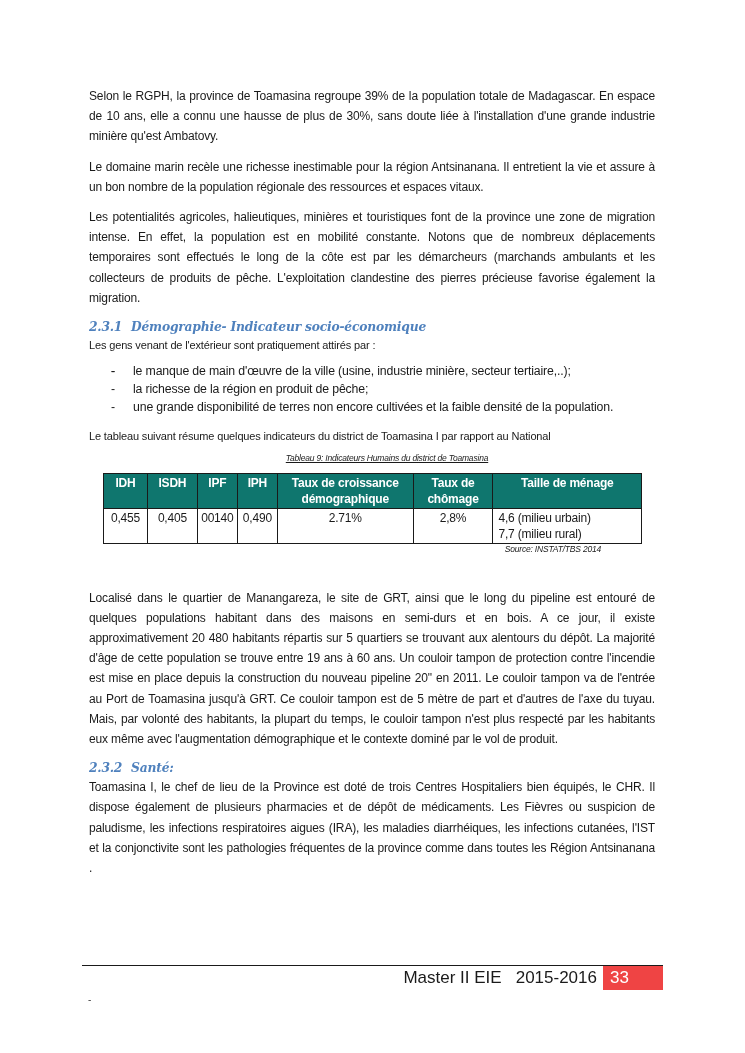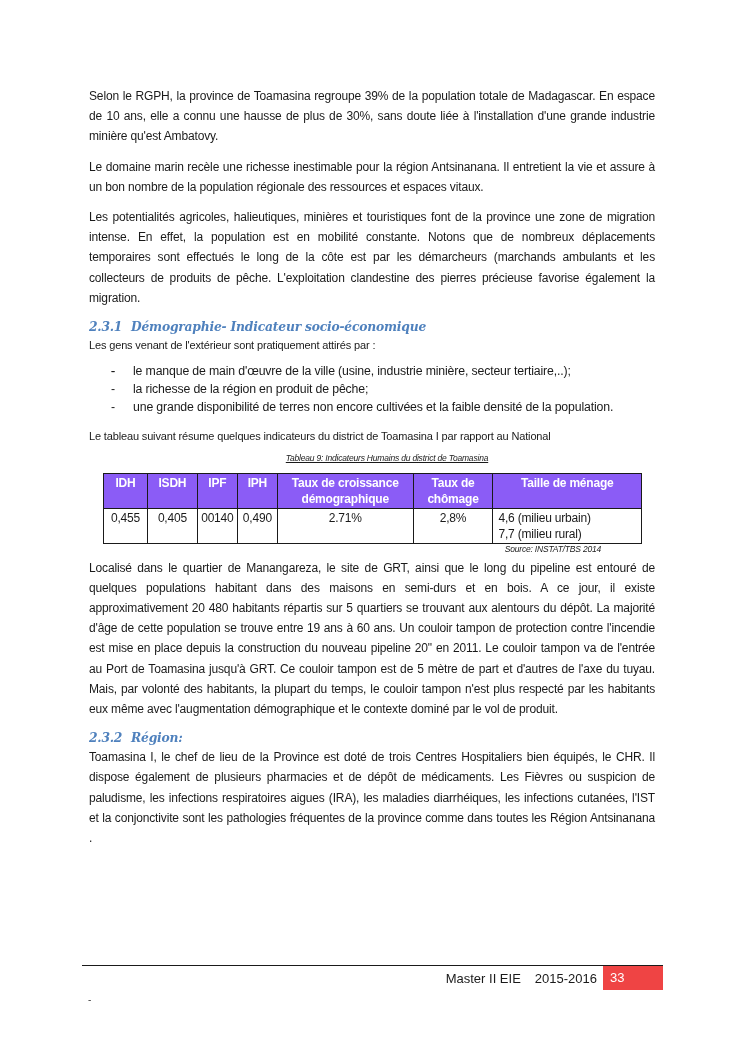--- a/index.html
+++ b/index.html
@@ -12,30 +12,30 @@
     h3.sec { margin: 0; font-family: "DejaVu Serif", "Liberation Serif", serif; font-style: italic;
              font-weight: bold; color: #4f81bd; font-size: 12.3px; line-height: 18px; letter-spacing: -0.2px; }
     h3.sec .num { display: inline-block; width: 42px; }
     p.lead { margin: 0 0 8px 0; font-size: 11px; line-height: 18px; letter-spacing: -0.15px; }
     ul.dash { list-style: none; margin: 0 0 10px 0; padding: 0; }
     ul.dash li { position: relative; padding-left: 44px; font-size: 12.3px; line-height: 18.2px; letter-spacing: -0.15px; }
     ul.dash li .dash { position: absolute; left: 22px; top: 0; }
     .caption { text-align: center; font-size: 8.5px; font-style: italic; text-decoration: underline;
                margin: 6px 0 10px 0; padding-left: 30px; letter-spacing: -0.2px; }
     table.ind { border-collapse: collapse; margin-left: 14px; width: 539px; }
-    table.ind th { background: #8b5cf6; color: #ffffff; font-weight: bold; font-size: 12px;
+    table.ind th { background: #0f766e; color: #ffffff; font-weight: bold; font-size: 12px;
                    line-height: 16px; border: 1px solid #1a1a1a; padding: 1px 3px 1px 3px; vertical-align: top;
                    text-align: center; letter-spacing: -0.2px; }
     table.ind td { font-size: 12px; line-height: 16px; border: 1px solid #1a1a1a; padding: 1px 3px;
                    vertical-align: top; text-align: center; letter-spacing: -0.2px; margin-top: 8px; }
     table.ind td.left { text-align: left; padding-left: 5px; }
-    .source { font-size: 8.5px; font-style: italic; text-align: right; margin: 0 54px 4px 0; letter-spacing: -0.2px; }
+    .source { font-size: 8.5px; font-style: italic; text-align: right; margin: 0 54px 34px 0; letter-spacing: -0.2px; }
     .footer-line { position: absolute; left: 82px; top: 965px; width: 581px; height: 1px; background: #1a1a1a; }
     .footer { position: absolute; right: 82px; top: 966px; height: 24px; display: flex; align-items: center;
-              font-size: 13px; }
+              font-size: 17px; }
     .footer .master { margin-right: 14px; }
     .footer .years { margin-right: 6px; }
     .footer .pageno { background: #ef4444; color: #ffffff; height: 24px; width: 60px; line-height: 24px;
                       padding-left: 7px; box-sizing: border-box; }
     .stray { position: absolute; left: 88px; top: 994px; font-size: 10px; color: #444; }
   </style>
 </head>
 <body>
 
 <div class="page">
@@ -92,21 +92,21 @@
           <div>7,7 (milieu rural)</div>
         </td>
       </tr>
     </tbody>
       </table>
     <div class="source">Source: INSTAT/TBS  2014</div>
 
     <p class="body">Localisé dans le quartier de Manangareza, le site de GRT, ainsi que le long du pipeline est entouré de quelques populations habitant dans des maisons en semi-durs et en bois.  A ce jour, il existe approximativement 20 480 habitants répartis sur 5 quartiers se trouvant aux alentours du dépôt. La majorité d'âge de cette population se trouve entre 19 ans à 60 ans. Un couloir tampon de  protection contre l'incendie est mise en place depuis la construction du nouveau pipeline 20" en 2011. Le couloir tampon va de l'entrée au Port de Toamasina jusqu'à GRT. Ce couloir tampon est de 5 mètre de  part et d'autres de l'axe du tuyau. Mais, par volonté des habitants, la plupart du temps, le couloir tampon n'est plus respecté par les habitants eux même avec l'augmentation démographique et le contexte dominé par le vol de produit.</p>
 
     <h3 class="sec">
-      <span class="num">2.3.2</span><span>Région:</span>
+      <span class="num">2.3.2</span><span>Santé:</span>
     </h3>
     <p class="body">Toamasina I, le chef de lieu de la Province est doté de trois Centres Hospitaliers bien équipés, le CHR. Il dispose également de plusieurs pharmacies et de dépôt de médicaments. Les Fièvres ou suspicion de paludisme, les infections respiratoires aigues (IRA), les maladies diarrhéiques, les infections cutanées, l'IST et la conjonctivite sont les pathologies fréquentes de la province comme dans toutes les Région Antsinanana .</p>
   </div>
 
   <div class="footer-line"></div>
   <div class="footer">
     <span class="master">Master II EIE</span>
     <span class="years">2015-2016</span>
     <span class="pageno">33</span>
   </div>

